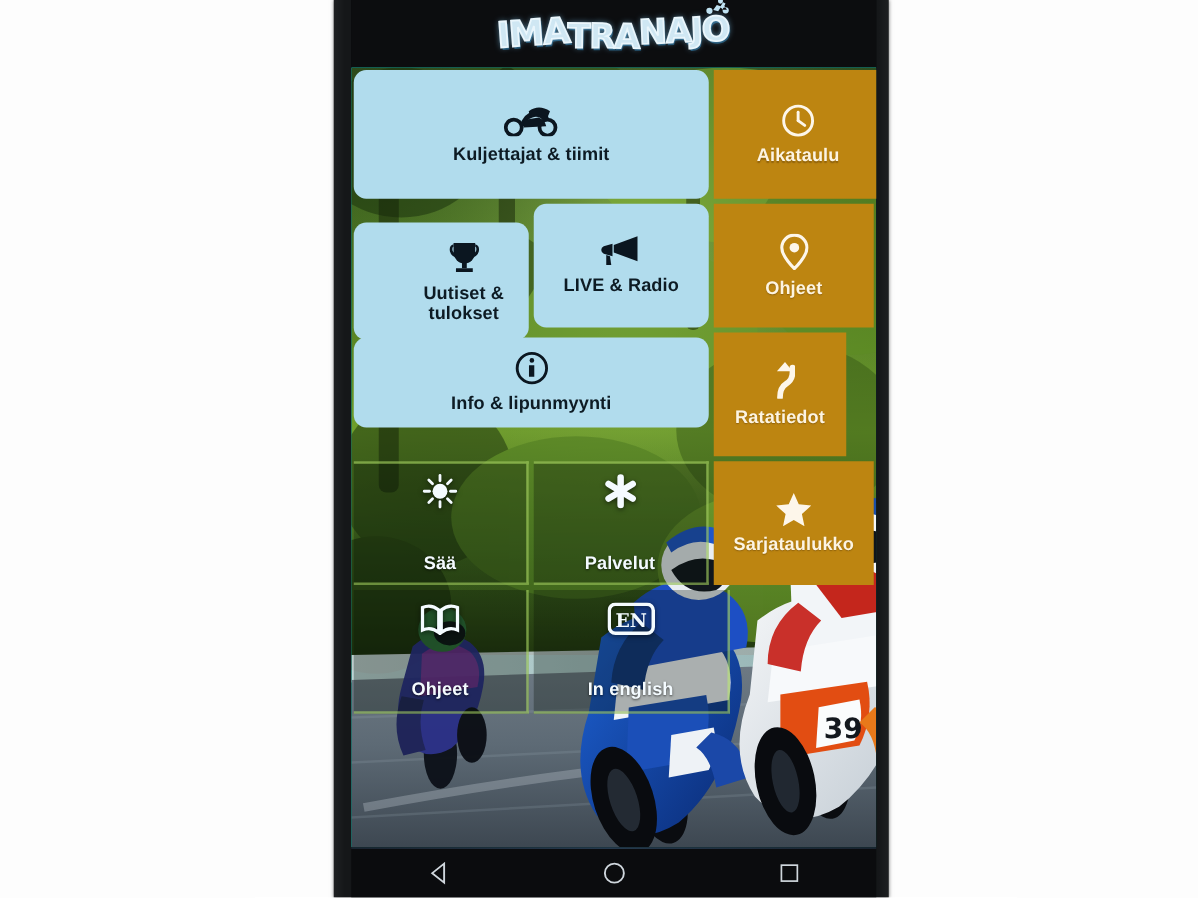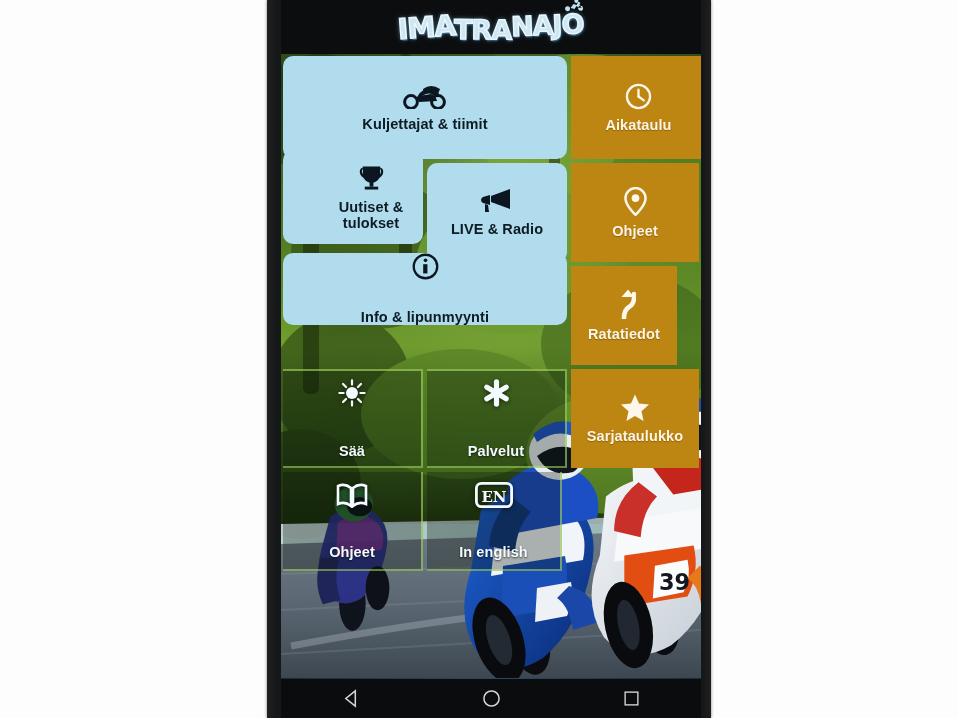--- a/index.html
+++ b/index.html
@@ -278,21 +278,21 @@
           <span class="t-icon">
             <svg width="27" height="27" viewBox="0 0 28 28">
               <circle cx="14" cy="14" r="12" fill="none" stroke="#fdf6ea" stroke-width="2.4"></circle>
               <path d="M14 14 L14 7" stroke="#fdf6ea" stroke-width="2.4" stroke-linecap="round" fill="none"></path>
               <path d="M14 14 L19.5 18" stroke="#fdf6ea" stroke-width="2.4" stroke-linecap="round" fill="none"></path>
             </svg>
           </span>
           <span class="t-label">Aikataulu</span>
         </div>
 
-        <div class="tile blue" style="left:2px;  top:96px; width:140px; height:94px;padding-left:36px;">
+        <div class="tile blue" style="left:2px;  top:124px; width:140px; height:94px;padding-left:36px;">
           <span class="t-icon">
             <svg width="25" height="28" viewBox="0 0 26 28">
               <path d="M4 2 h18 v8 a9 9 0 0 1 -18 0z"></path>
               <path d="M11 18 h4 v5 h-4z"></path>
               <path d="M6 23 h14 v3 H6z"></path>
               <path d="M4 3 q-4 1 -3 6 q1 4 5 5 l0 -3 q-3 -1 -3 -4 q0 -2 1 -2z"></path>
               <path d="M22 3 q4 1 3 6 q-1 4 -5 5 l0 -3 q3 -1 3 -4 q0 -2 -1 -2z"></path>
             </svg>
           </span>
           <span class="t-label">Uutiset &amp; tulokset</span>
@@ -312,21 +312,21 @@
         <div class="tile amber" style="left:290px; top:109px; width:128px; height:99px;">
           <span class="t-icon">
             <svg width="23" height="29" viewBox="0 0 24 30">
               <path d="M12 1 a10.5 10.5 0 0 1 10.5 10.5 C22.5 19 12 29 12 29 S1.5 19 1.5 11.5 A10.5 10.5 0 0 1 12 1z" fill="none" stroke="#fdf6ea" stroke-width="2.6"></path>
               <circle cx="12" cy="11.5" r="4" fill="#fdf6ea"></circle>
             </svg>
           </span>
           <span class="t-label">Ohjeet</span>
         </div>
 
-        <div class="tile blue" style="left:2px;  top:199px; width:284px; height:72px;justify-content:space-between;">
+        <div class="tile blue" style="left:2px;  top:216px; width:284px; height:72px;">
           <span class="t-icon">
             <svg width="27" height="27" viewBox="0 0 28 28">
               <circle cx="14" cy="14" r="12.2" fill="none" stroke="#0b1620" stroke-width="2.4"></circle>
               <circle cx="14" cy="7.6" r="1.9"></circle>
               <path d="M11.6 11.6 h4.4 v9.6 h-4.4z"></path>
             </svg>
           </span>
           <span class="t-label">Info &amp; lipunmyynti</span>
         </div>
 
@@ -384,21 +384,21 @@
         <div class="tile ghost b-r b-b" style="left:2px;  top:418px; width:140px; height:99px;">
           <span class="t-icon">
             <svg width="32" height="26" viewBox="0 0 32 26">
               <path d="M2 4 q7 -3 13 2 V24 q-6 -5 -13 -2z" fill="none" stroke="#f4fbff" stroke-width="2.6"></path>
               <path d="M30 4 q-7 -3 -13 2 V24 q6 -5 13 -2z" fill="none" stroke="#f4fbff" stroke-width="2.6"></path>
             </svg>
           </span>
           <span class="t-label">Ohjeet</span>
         </div>
 
-        <div class="tile ghost b-r b-b" style="left:146px; top:418px; width:135px; height:99px;">
+        <div class="tile ghost b-r b-b" style="left:146px; top:418px; width:157px; height:99px;">
           <span class="t-icon">
             <svg width="38" height="26" viewBox="0 0 38 26">
               <rect x="1.4" y="1.4" width="35.2" height="23.2" rx="5" fill="none" stroke="#f4fbff" stroke-width="2.8"></rect>
               <text x="19" y="19.5" text-anchor="middle" font-family="DejaVu Serif, serif" font-size="15" font-weight="bold" fill="#f4fbff">EN</text>
             </svg>
           </span>
           <span class="t-label">In english</span>
         </div>
 
       </div>

